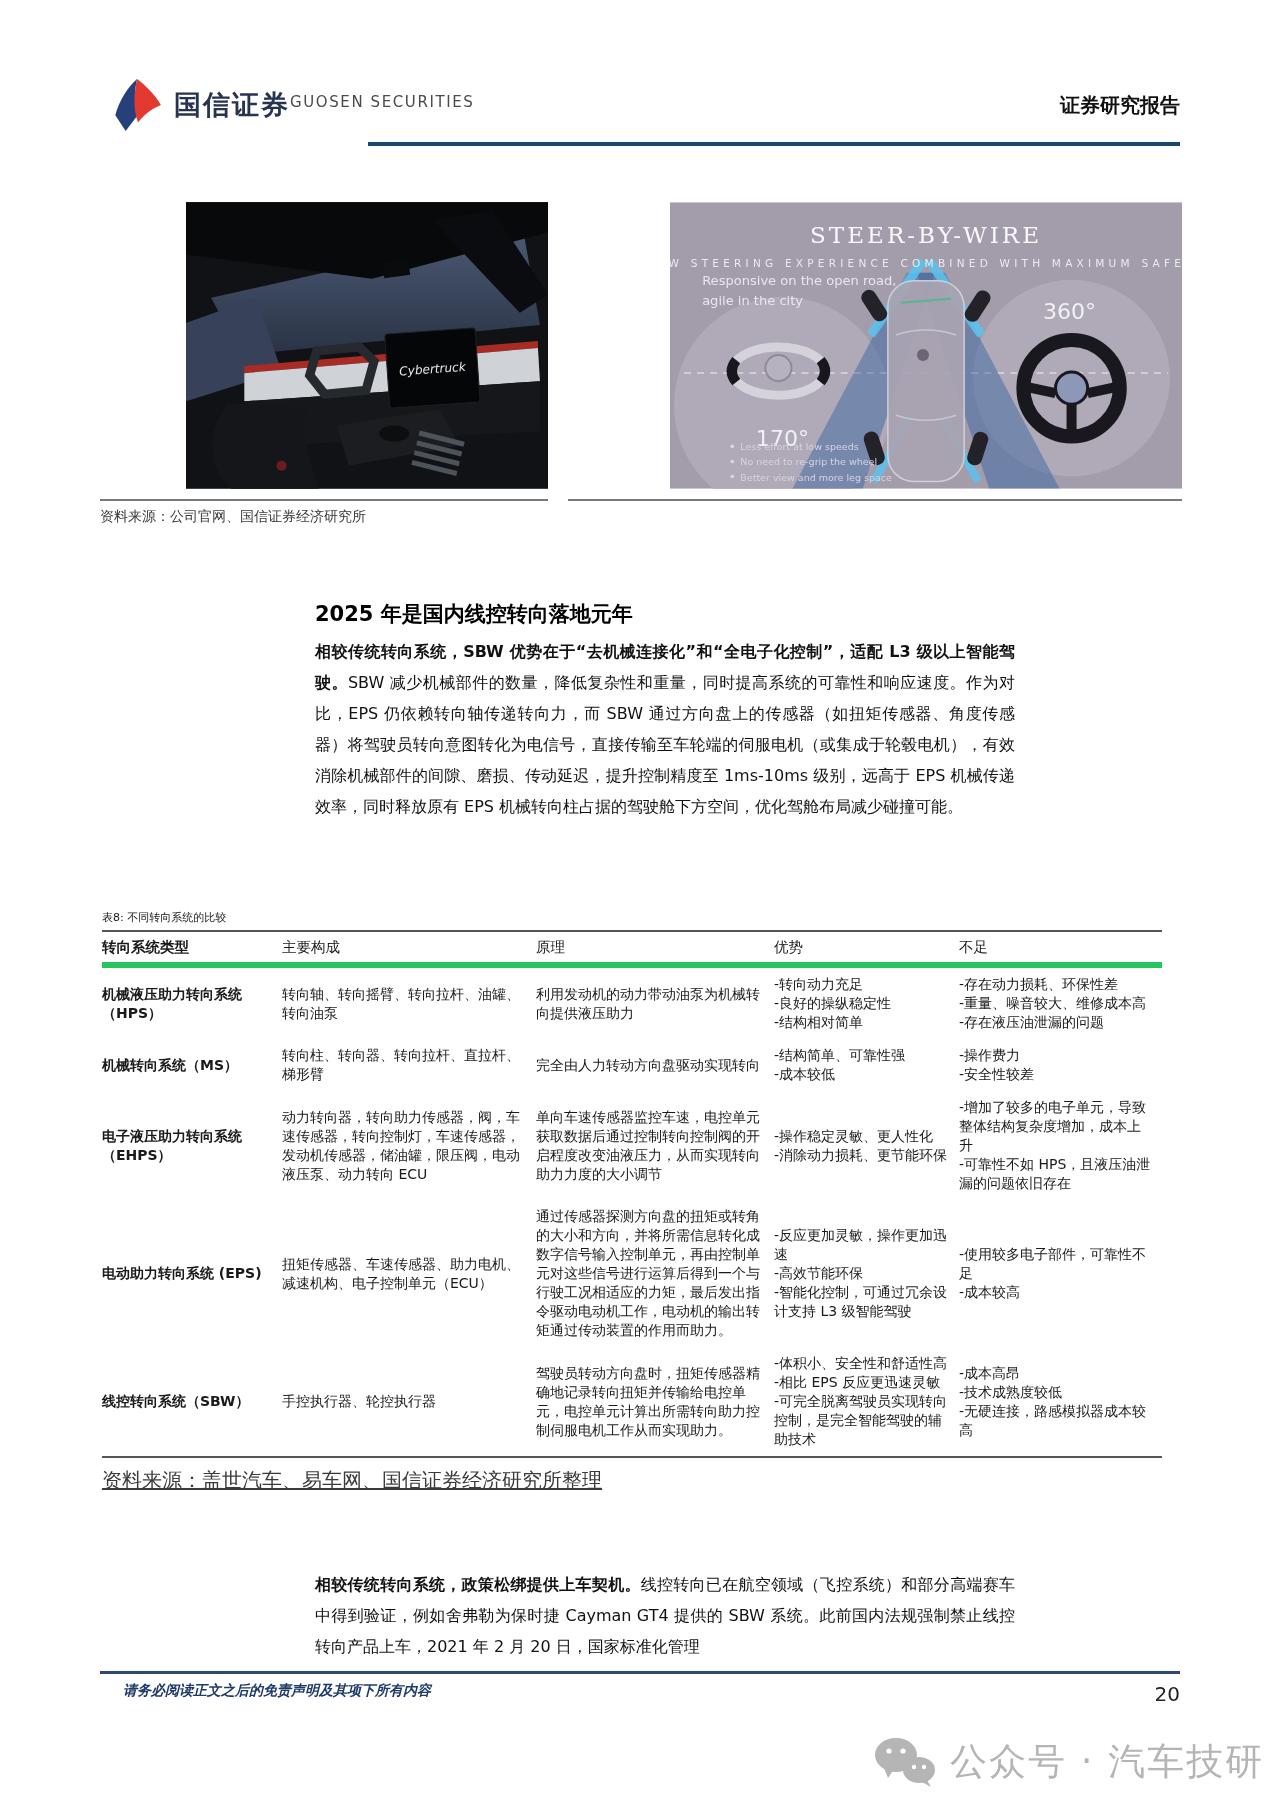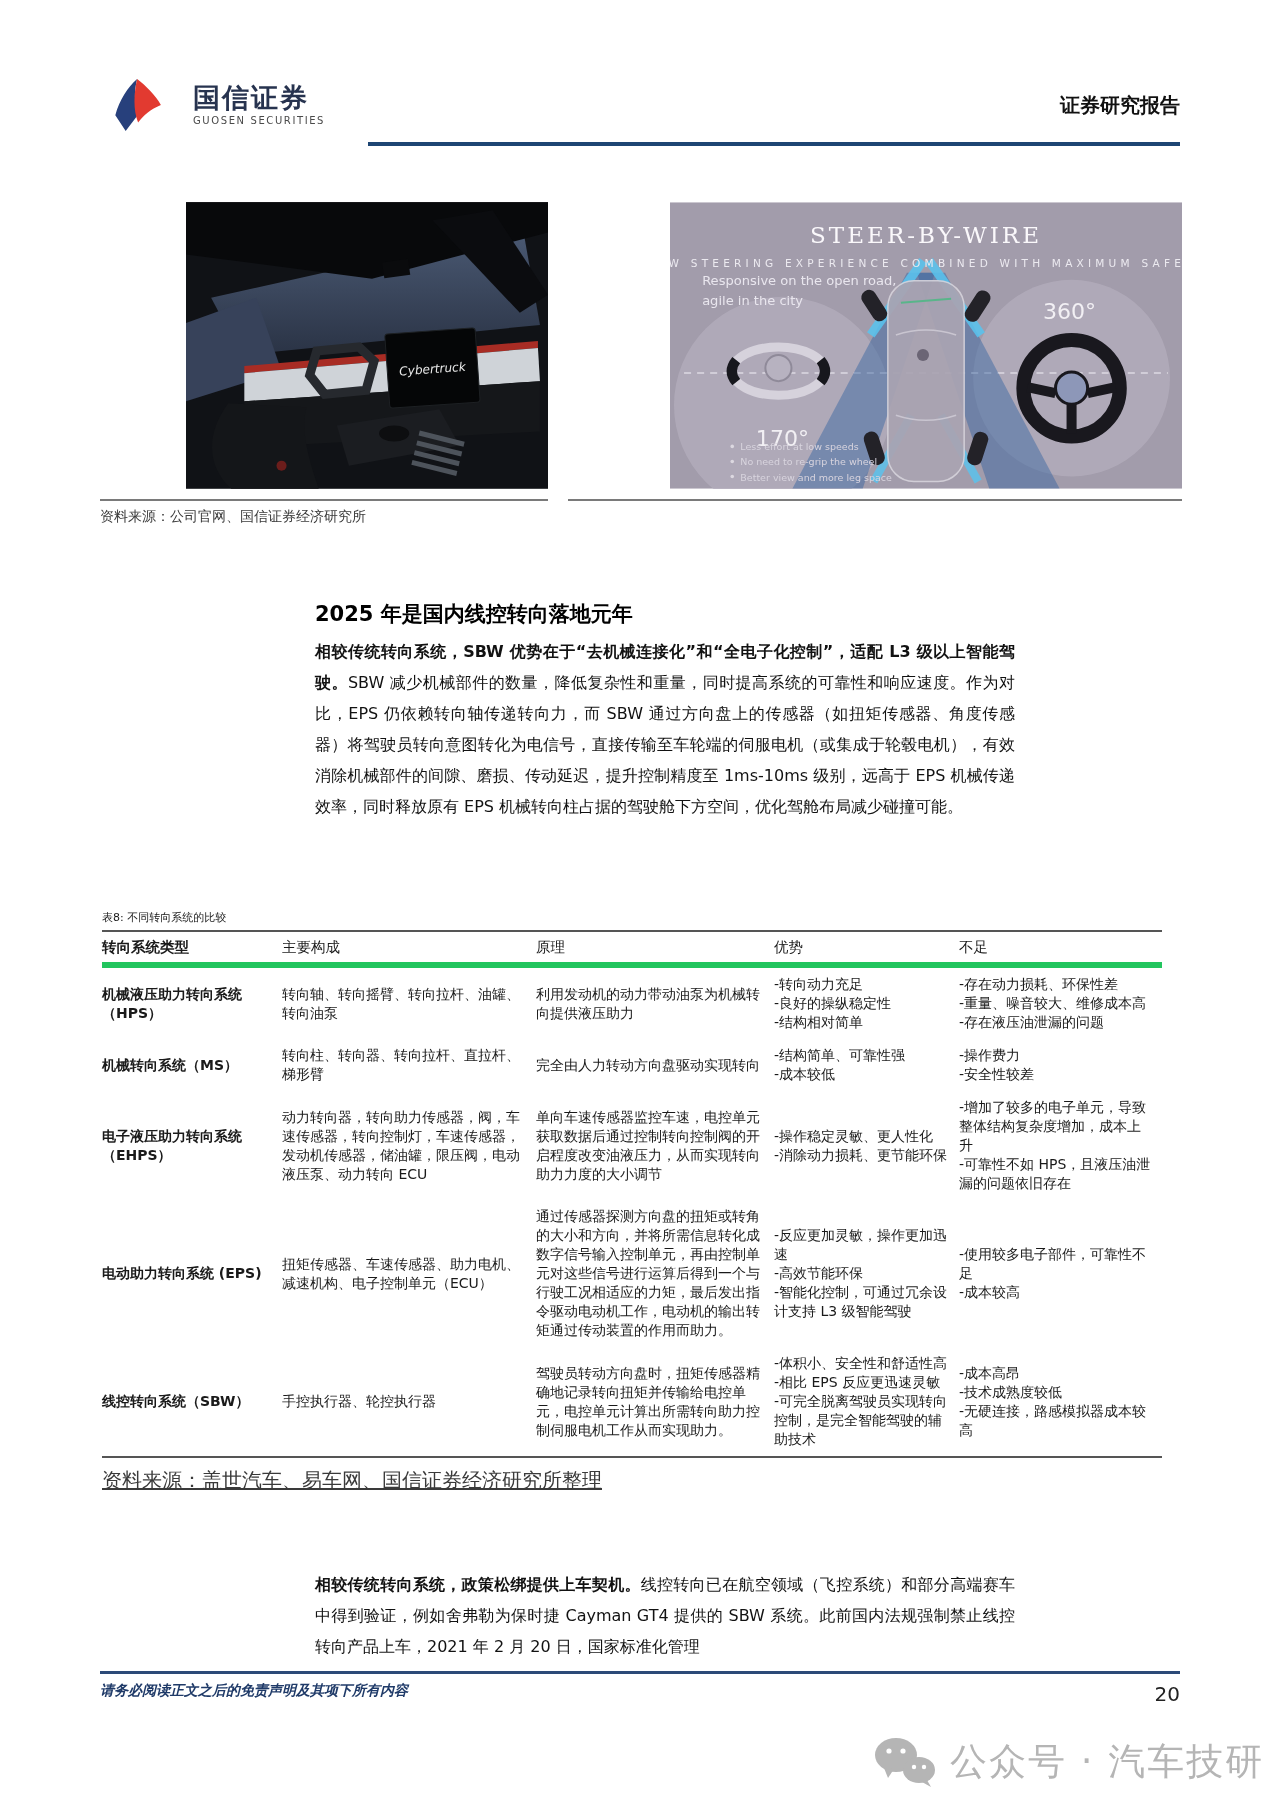--- a/index.html
+++ b/index.html
@@ -2,23 +2,23 @@
 <html><head>
 <meta charset="utf-8">
 <style>
   html,body{margin:0;padding:0;background:#ffffff;}
   body{width:1280px;height:1810px;position:relative;overflow:hidden;
        font-family:"DejaVu Sans","Liberation Sans",sans-serif;color:#1a1a1a;}
 
   
   .header{position:absolute;top:76px;left:100px;right:100px;height:74px;}
   .brand{position:absolute;left:6px;top:0;display:flex;align-items:center;gap:10px;}
-  .brand-text{display:flex;flex-direction:column;line-height:1.05;margin-left:19px;}
+  .brand-text{display:flex;flex-direction:row;line-height:1.05;}
   .brand-cn{font-size:27px;font-weight:bold;color:#27334f;letter-spacing:2px;}
-  .brand-en{font-size:10px;color:#4a4a4a;letter-spacing:1.6px;margin-top:4px;}
+  .brand-en{font-size:15px;color:#4a4a4a;letter-spacing:1.6px;margin-top:4px;}
   .report-type{position:absolute;right:0;top:16px;font-size:20px;font-weight:bold;color:#111;}
   .header-rule{position:absolute;left:268px;right:0;top:66px;height:4px;background:#1d4573;}
 
   
   .figures{position:absolute;top:202px;left:100px;width:1082px;display:flex;gap:20px;}
   .fig-col-left{width:448px;}
   .fig-col-right{width:614px;}
   .fig-img{display:block;}
   .fig-img-left{width:362px;height:287px;margin-left:auto;}
   .fig-img-right{width:512px;height:287px;margin-left:auto;}
@@ -44,21 +44,21 @@
   table.cmp td{font-size:14px;line-height:19px;padding:7px 8px 7px 0;
                vertical-align:middle;color:#1a1a1a;}
   td.c-type{font-weight:bold;}
   .ws{white-space:pre-line;}
   .table-source{margin-top:9px;font-size:20px;color:#3a3a3a;text-decoration:underline;}
 
   
   .footer-rule{position:absolute;top:1671px;left:100px;width:1080px;height:3px;background:#2c4a78;}
   .footer{position:absolute;top:1682px;left:100px;width:1080px;display:flex;
           justify-content:space-between;align-items:flex-start;}
-  .disclaimer{font-size:14px;font-style:italic;font-weight:bold;color:#1f3a68;}
+  .disclaimer{font-size:14px;font-style:italic;font-weight:bold;color:#1f3a68;margin-left:23px;}
   .page-num{font-size:20px;color:#222;}
 
   
   .watermark{position:absolute;top:1736px;left:872px;display:flex;align-items:center;
              gap:12px;color:#b5b5b5;}
   .watermark-text{font-size:37px;letter-spacing:2px;text-align:center;}
 </style>
 </head>
 <body>
 

